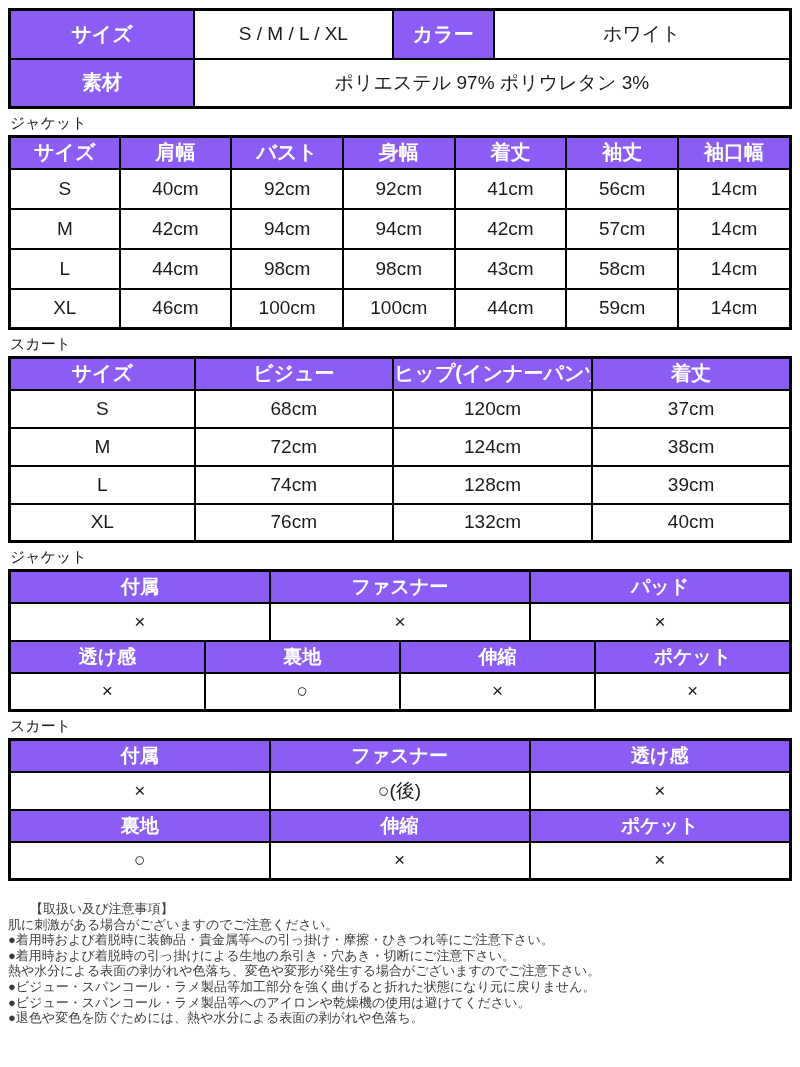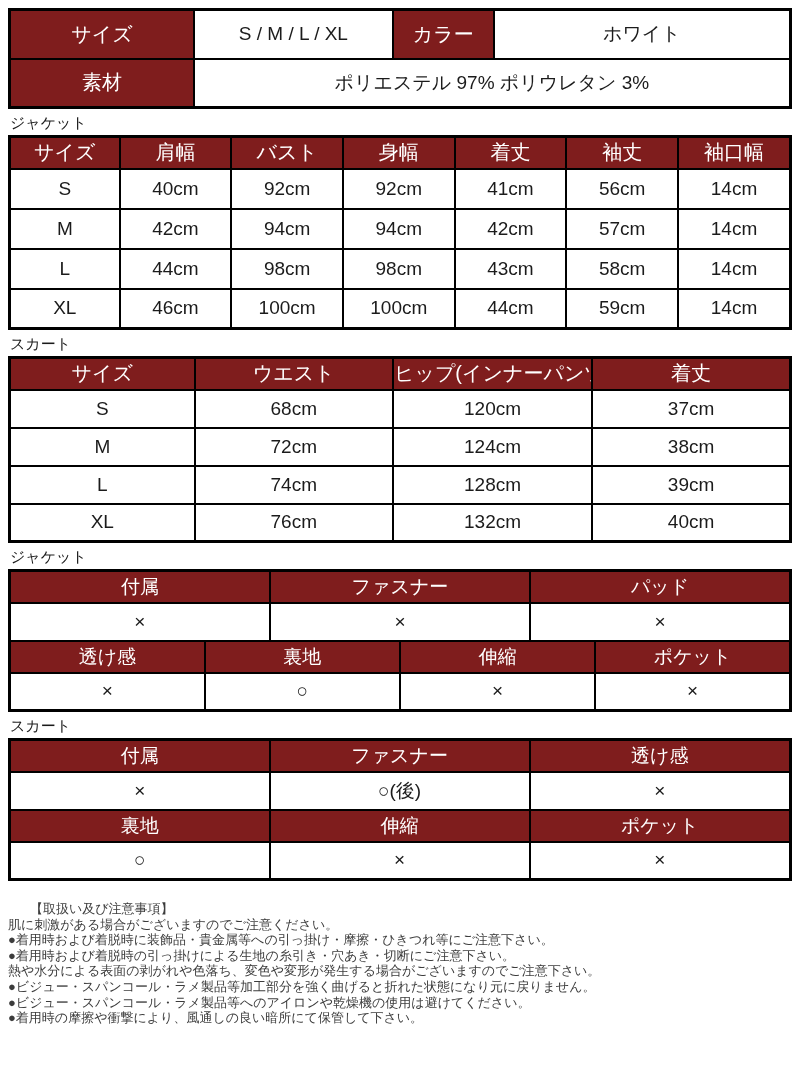--- a/index.html
+++ b/index.html
@@ -24,23 +24,23 @@
   }
   th, td {
     border: 2px solid #000000;
     text-align: center;
     vertical-align: middle;
     padding: 0;
     overflow: hidden;
     white-space: nowrap;
   }
   th {
-    background: #7f1d1d;
+    background: #8b5cf6;
     color: #ffffff;
-    font-weight: normal;
+    font-weight: bold;
     font-size: 20px;
   }
   td {
     background: #ffffff;
     color: #1b1b1b;
     font-size: 19px;
   }
   tr.hdr  { height: 32px; }
   tr.row-lg { height: 40px; }
   tr.row-md { height: 38px; }
@@ -151,21 +151,21 @@
   <table>
     <colgroup>
       <col style="width:23.7%">
         <col style="width:25.4%">
         <col style="width:25.5%">
         <col style="width:25.4%">
     </colgroup>
     <tbody>
         <tr class="hdr">
       <th>サイズ</th>
-      <th>ウエスト</th>
+      <th>ビジュー</th>
       <th>ヒップ(インナーパンツ)</th>
       <th>着丈</th>
     </tr>
     <tr class="row-md">
       <td>S</td>
       <td>68cm</td>
       <td>120cm</td>
       <td>37cm</td>
     </tr>
     <tr class="row-md">
@@ -263,16 +263,16 @@
     </table>
 
   <div class="notes">
     <p class="notes-title">【取扱い及び注意事項】</p>
     <p>肌に刺激がある場合がございますのでご注意ください。</p>
     <p>●着用時および着脱時に装飾品・貴金属等への引っ掛け・摩擦・ひきつれ等にご注意下さい。</p>
     <p>●着用時および着脱時の引っ掛けによる生地の糸引き・穴あき・切断にご注意下さい。</p>
     <p>熱や水分による表面の剥がれや色落ち、変色や変形が発生する場合がございますのでご注意下さい。</p>
     <p>●ビジュー・スパンコール・ラメ製品等加工部分を強く曲げると折れた状態になり元に戻りません。</p>
     <p>●ビジュー・スパンコール・ラメ製品等へのアイロンや乾燥機の使用は避けてください。</p>
-    <p>●着用時の摩擦や衝撃により、風通しの良い暗所にて保管して下さい。</p>
+    <p>●退色や変色を防ぐためには、熱や水分による表面の剥がれや色落ち。</p>
   </div>
 
 </div>
 
 </body></html>

